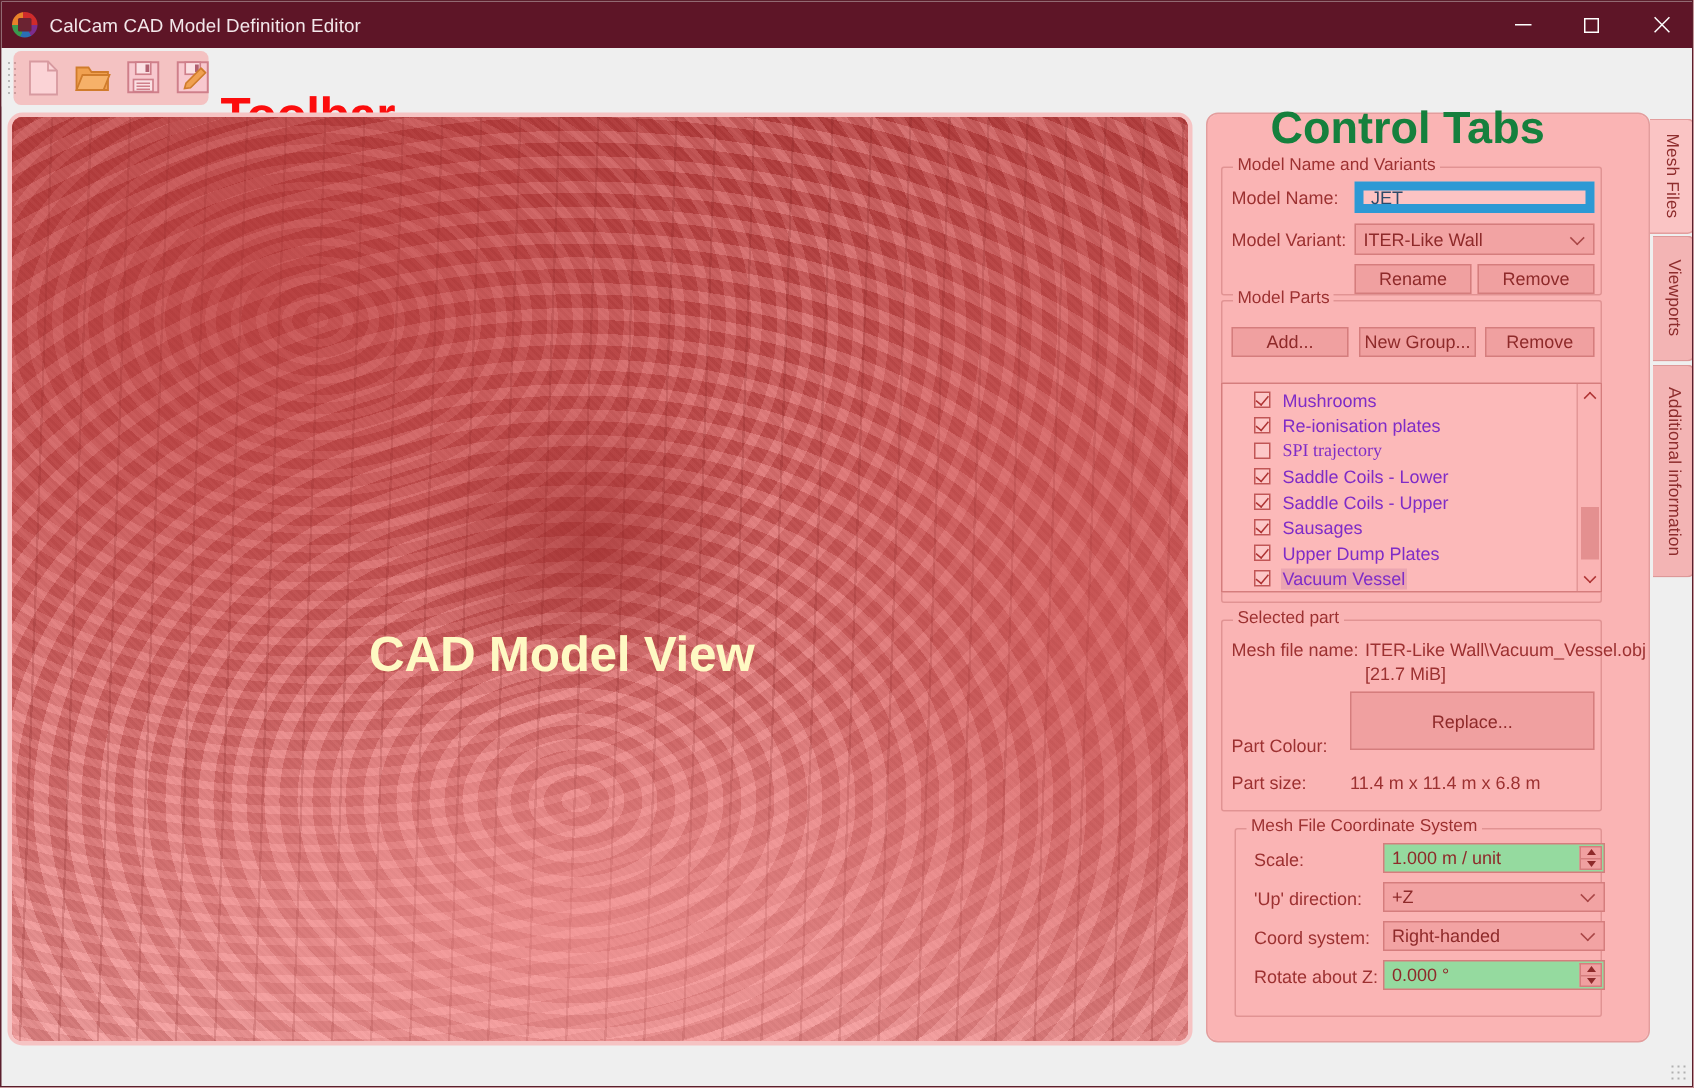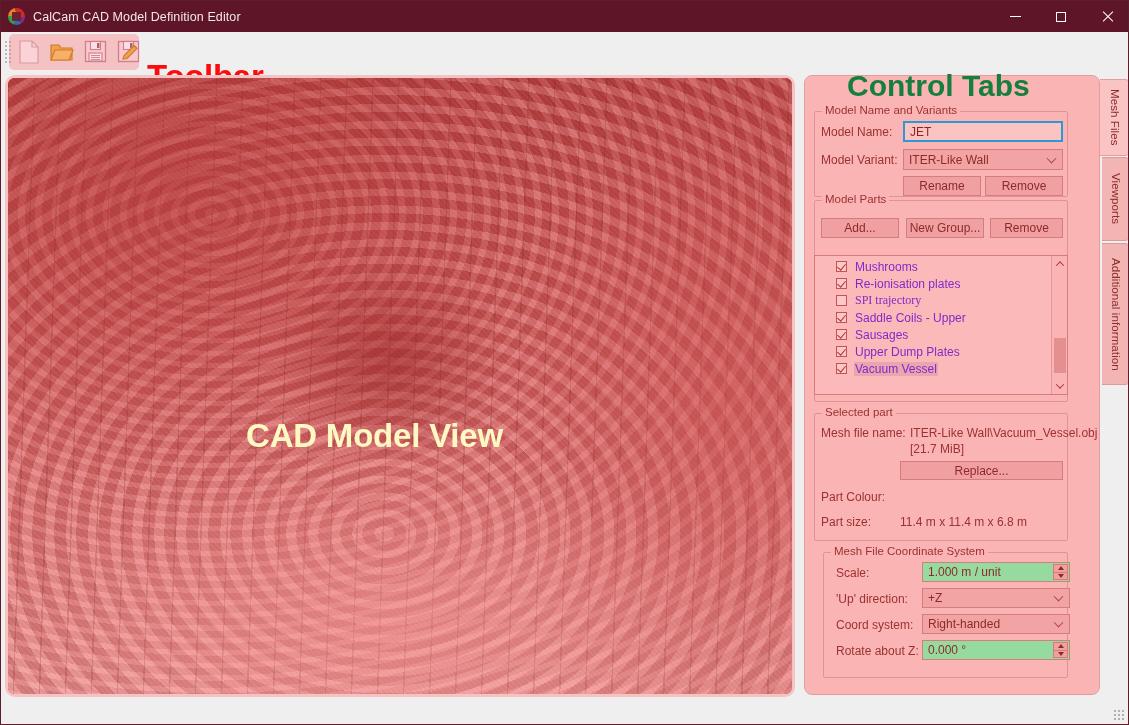--- a/index.html
+++ b/index.html
@@ -182,22 +182,22 @@
   }
   .lbl {
     position: absolute;
     font-size: 12px; color: #8e2d2d;
     white-space: nowrap;
   }
 
   .tfield {
     position: absolute;
     background: #fcd5d5;
-    border: 2px solid #0ea5e9;
-    font-size: 12px; color: #7f1d1d;
+    border: 6px solid #0ea5e9;
+    font-size: 12px; color: #0c4a6e;
     display: flex; align-items: center;
     padding-left: 5px;
   }
   .combo {
     position: absolute;
     background: #f0b0b0;
     border: 1px solid #cf8585;
     font-size: 12px; color: #7e2525;
     display: flex; align-items: center;
     padding-left: 5px;
@@ -426,20 +426,24 @@
               <span class="cb on"></span>
               <span class="plabel">Mushrooms</span>
             </div>
             <div class="part-row" style="position: relative;">
               <span class="cb on"></span>
               <span class="plabel">Re-ionisation plates</span>
             </div>
             <div class="part-row" style="position: relative; font-family: Liberation Serif, serif;">
               <span class="cb"></span>
               <span class="plabel">SPI trajectory</span>
+            </div>
+            <div class="part-row" style="position: relative;">
+              <span class="cb on"></span>
+              <span class="plabel">Saddle Coils - Lower</span>
             </div>
             <div class="part-row" style="position: relative;">
               <span class="cb on"></span>
               <span class="plabel">Saddle Coils - Upper</span>
             </div>
             <div class="part-row" style="position: relative;">
               <span class="cb on"></span>
               <span class="plabel">Sausages</span>
             </div>
             <div class="part-row" style="position: relative;">
@@ -462,21 +466,21 @@
         </div>
       </div>
 
       <div class="groupbox" style="left:9px; top:337px; width:254px; height:128px;">
         <div class="gb-title">Selected part</div>
 
         <div class="lbl" style="left:6px; top:12px;">Mesh file name:</div>
         <div class="lbl" style="left:95px; top:12px;">ITER-Like Wall\Vacuum_Vessel.obj</div>
         <div class="lbl" style="left:95px; top:28px;">[21.7 MiB]</div>
 
-        <div class="btn" style="left:85px; top:47px; width:163px; height:19px;">Replace...</div>
+        <div class="btn" style="left:85px; top:47px; width:163px; height:39px;">Replace...</div>
 
         <div class="lbl" style="left:6px; top:76px;">Part Colour:</div>
 
         <div class="lbl" style="left:6px; top:101px;">Part size:</div>
         <div class="lbl" style="left:85px; top:101px;">11.4 m x 11.4 m x 6.8 m</div>
       </div>
 
       <div class="groupbox" style="left:18px; top:476px; width:245px; height:126px;">
         <div class="gb-title">Mesh File Coordinate System</div>
 

